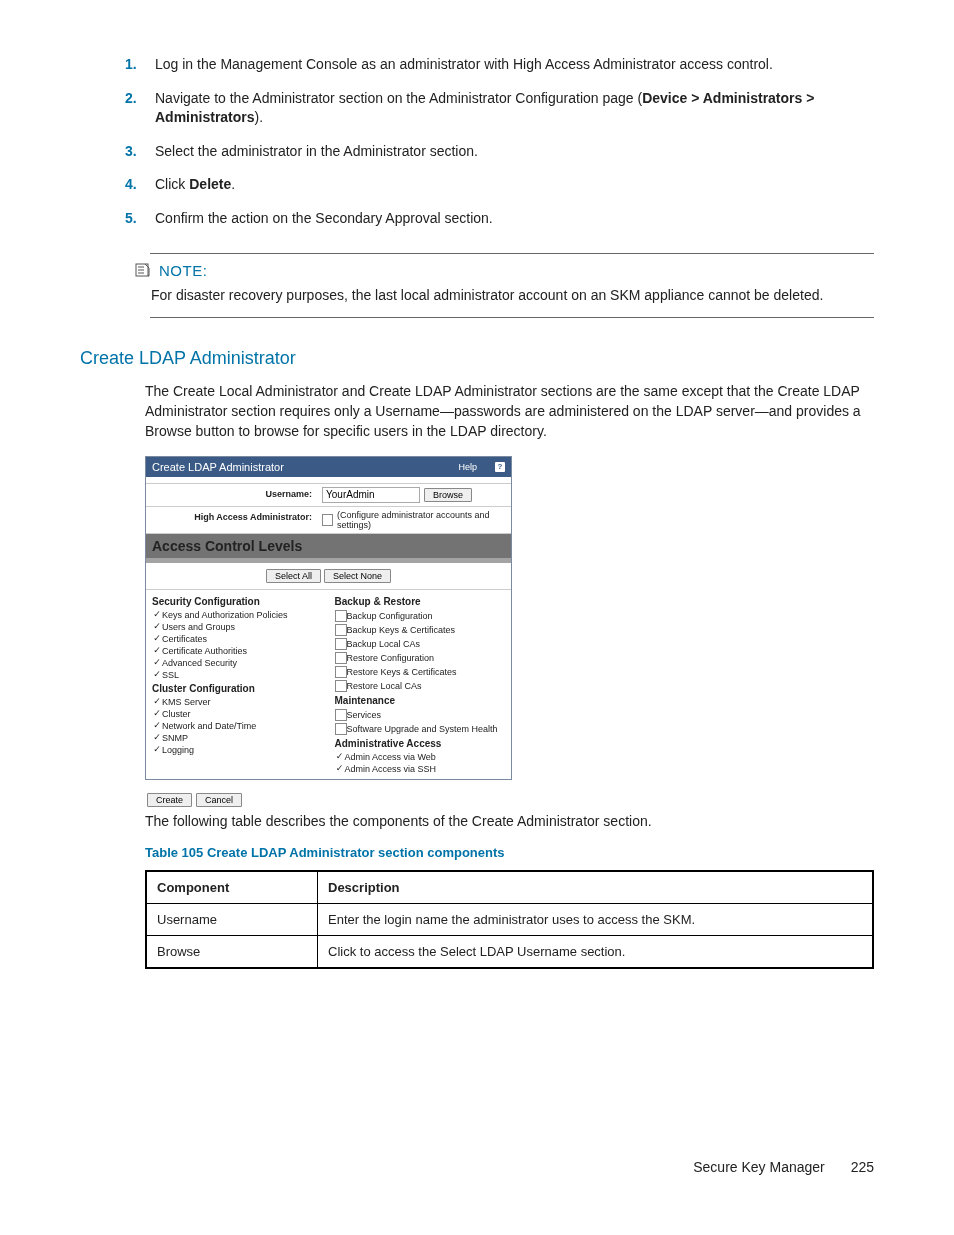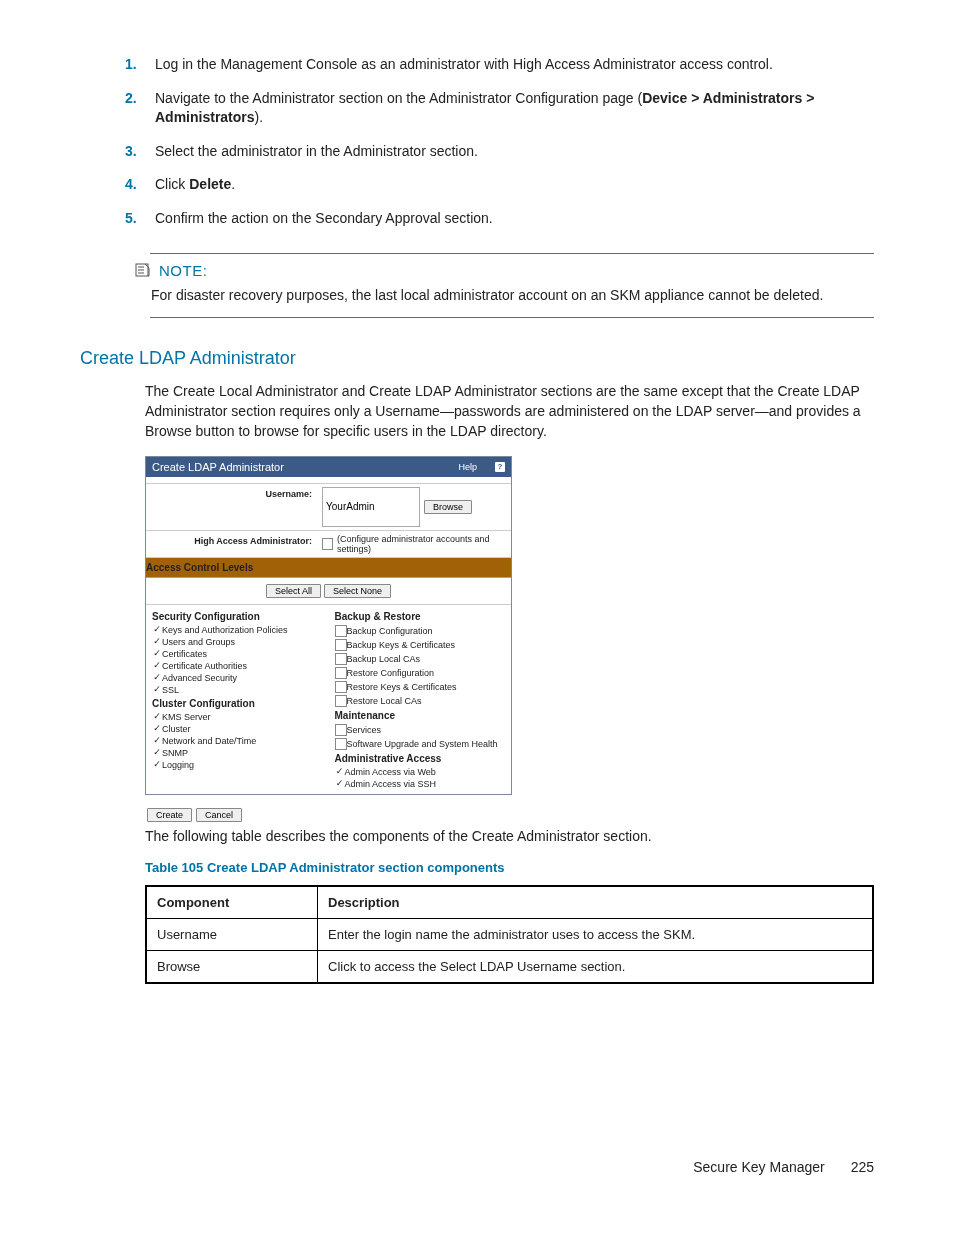--- a/index.html
+++ b/index.html
@@ -106,41 +106,41 @@
     padding: 3px 4px;
     display: flex;
     align-items: center;
     gap: 4px;
   }
   .txt-input {
     border: 1px solid #aaa;
     height: 14px;
     width: 90px;
     font-size: 10px;
-    padding: 12px 3px;
+    padding: 0 3px;
   }
   .mini-btn {
     background: #efefef;
     border: 1px solid #888;
     font-size: 9px;
     padding: 1px 8px;
     border-radius: 1px;
   }
   .ck { width:10px; height:10px; border:1px solid #888; display:inline-block; vertical-align:middle; }
   .sub-header {
-    background: #a16207;
+    background: #737373;
     font-weight: bold;
-    padding: 4px 0;
-    font-size: 10px;
+    padding: 4px 6px;
+    font-size: 14px;
     border-top: 1px solid #ccc;
   }
   .sel-row {
     text-align: center;
     padding: 6px 0;
-    border-top: 1px solid #a3a3a3;
+    border-top: 5px solid #a3a3a3;
   }
   .cols {
     display: flex;
     border-top: 1px solid #ccc;
   }
   .col { flex:1; padding: 4px 6px; }
   .grp-head { font-weight: bold; font-size: 10px; margin: 2px 0; }
   .item { font-size: 9px; padding: 1px 0; display:flex; align-items:center; gap:0; }
   .chk {
     width:10px; height:10px;

